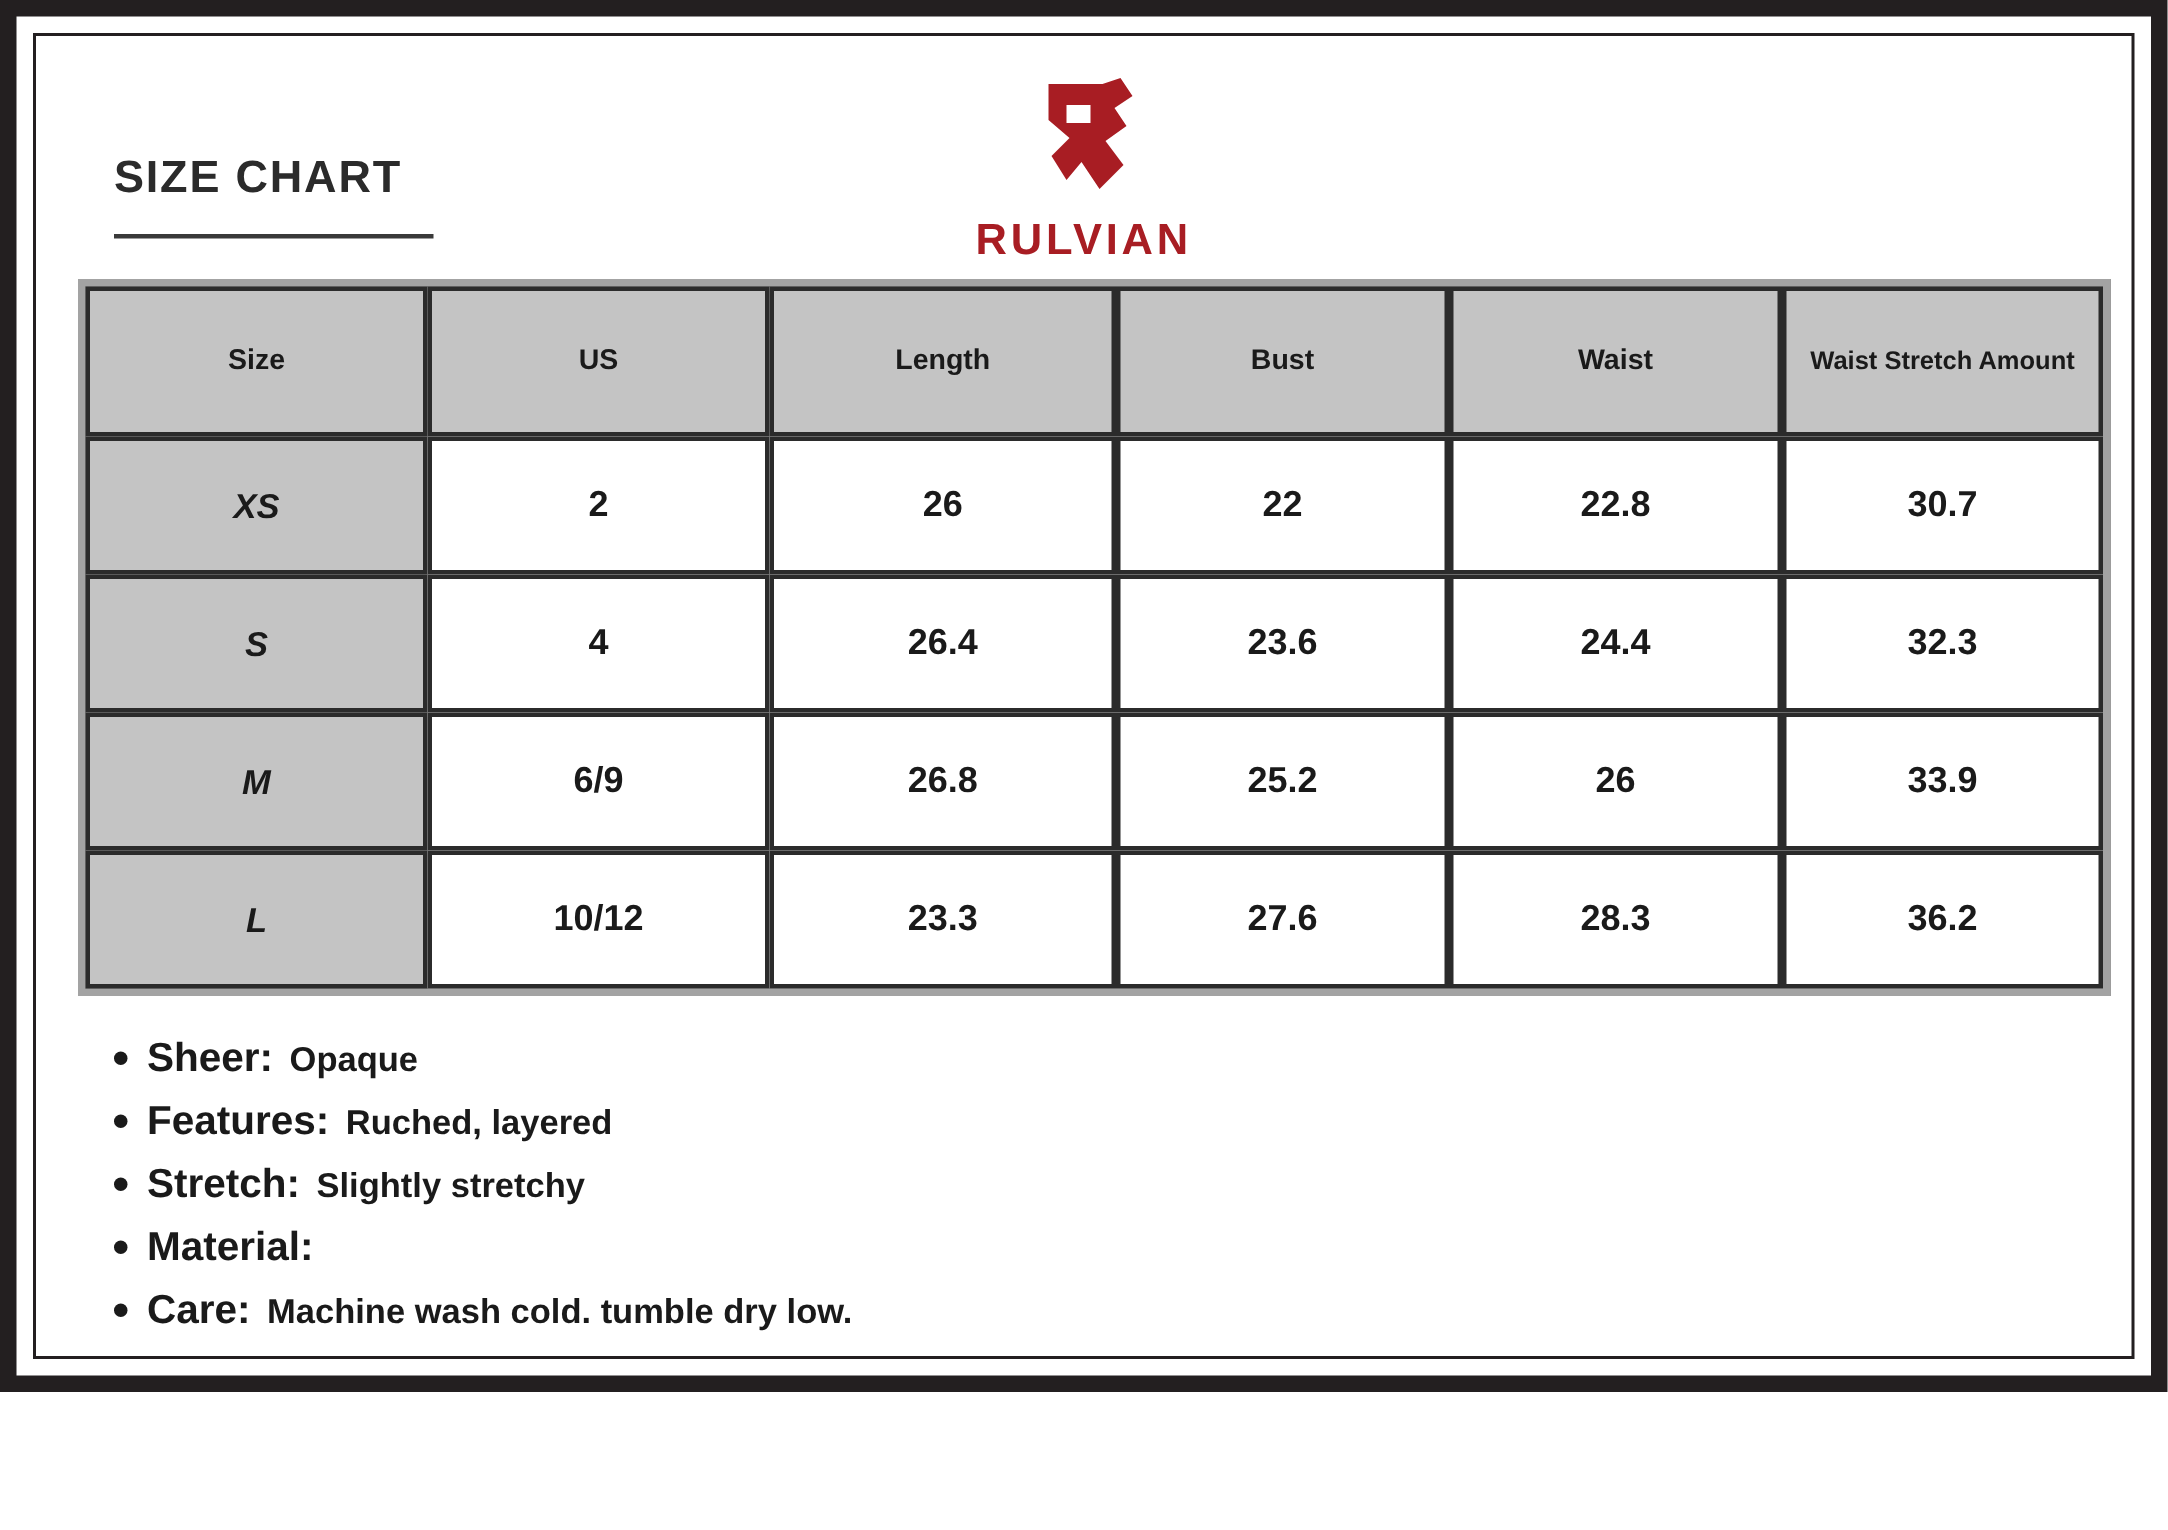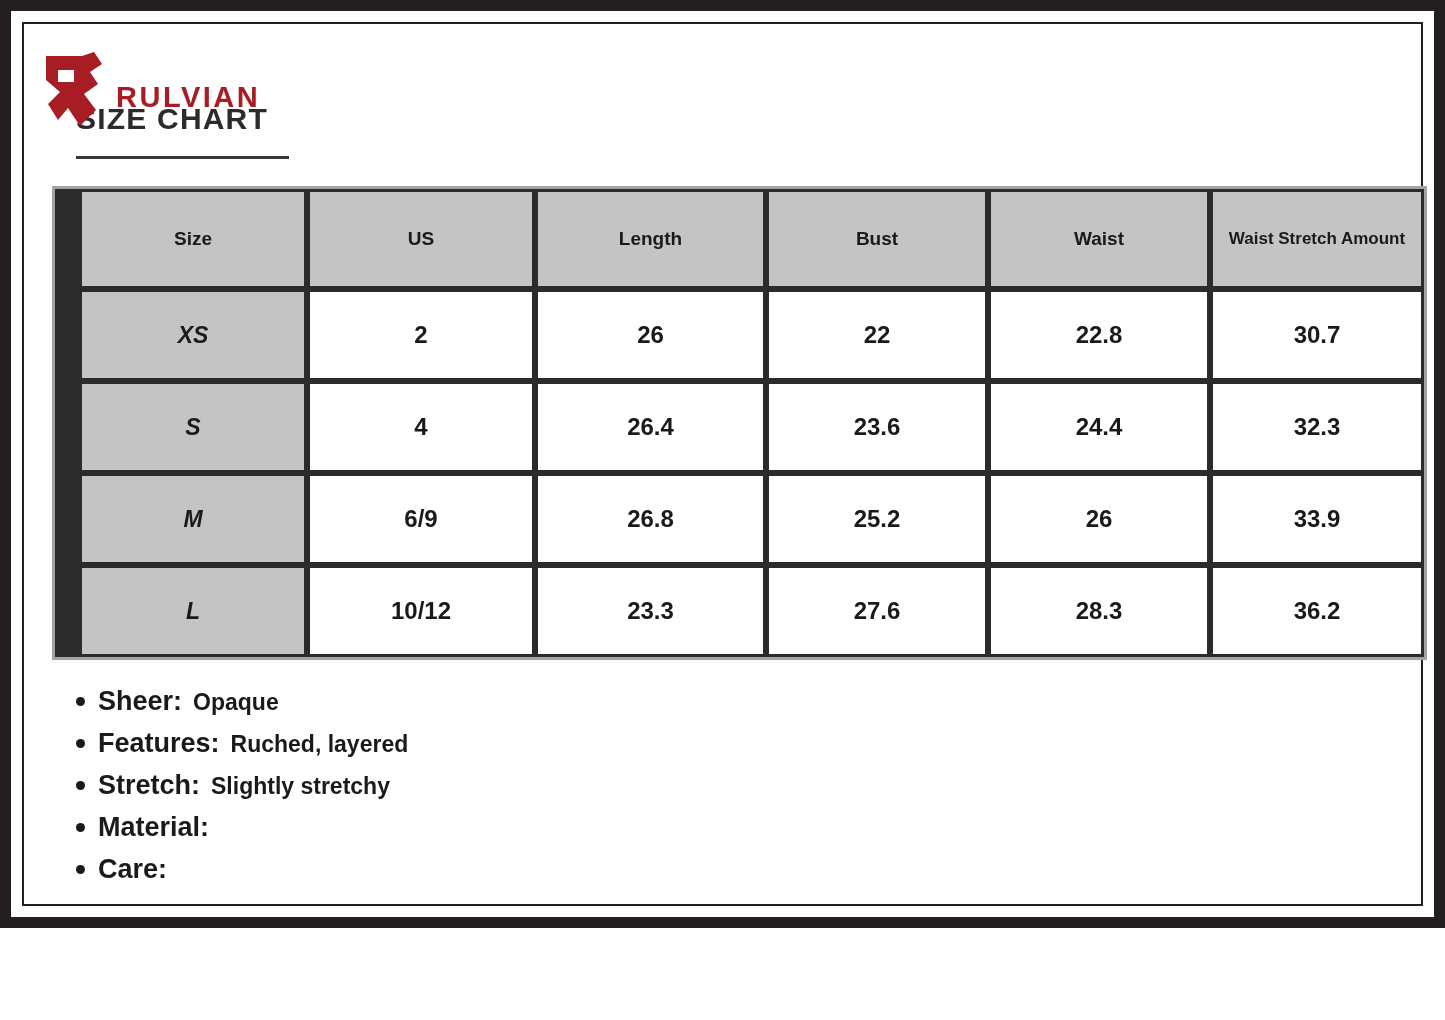--- a/index.html
+++ b/index.html
@@ -54,21 +54,21 @@
     height: 3px;
     background: #3a3a3a;
   }
 
   .brand {
     position: absolute;
     left: 0;
     right: 0;
     top: 26px;
     display: flex;
-    flex-direction: row;
+    flex-direction: column;
     align-items: center;
   }
   .brand-mark {
     width: 92px;
     height: 88px;
     display: block;
   }
   .brand-name {
     margin-top: 6px;
     font-size: 29px;
@@ -81,22 +81,21 @@
   
   .table-wrap {
     margin: 12px 28px 0 28px;
   }
   table.size-table {
     border-collapse: separate;
     border-spacing: 0;
     width: 1345px;
     table-layout: fixed;
     background: #2b2b2b;
-    border: 3px solid #a3a3a3;
-    padding-left: 24px;
+    border: 5px solid #a3a3a3;
   }
   table.size-table td, table.size-table th {
     border: 3px solid #2b2b2b;
     background: #ffffff;
     text-align: center;
     vertical-align: middle;
     font-weight: bold;
     color: #1a1a1a;
   }
   thead th {
@@ -249,17 +248,18 @@
         <span class="b-label">Stretch:</span>
         <span class="b-value">Slightly stretchy</span>
       </div>
       <div class="bullet-row">
         <span class="dot"></span>
         <span class="b-label">Material:</span>
       </div>
       <div class="bullet-row">
         <span class="dot"></span>
         <span class="b-label">Care:</span>
+        <span class="b-value">Machine wash cold. tumble dry low.</span>
       </div>
     </div>
 
   </div>
 </div>
 
 </body></html>

